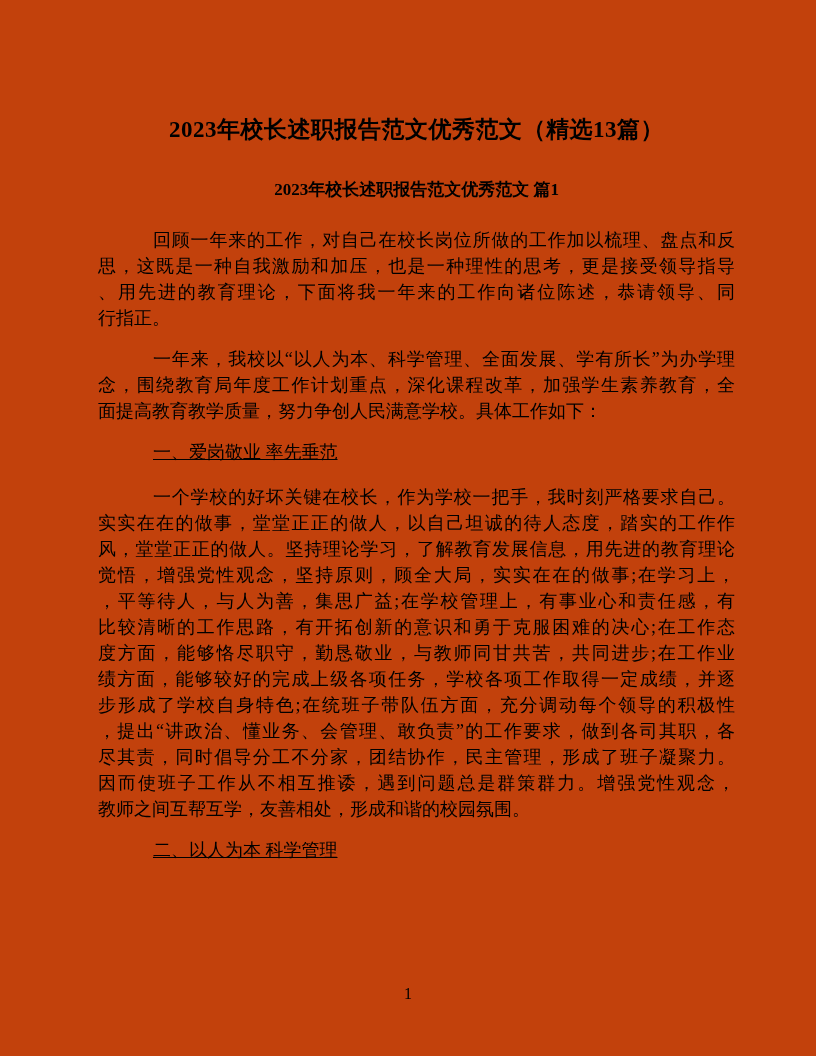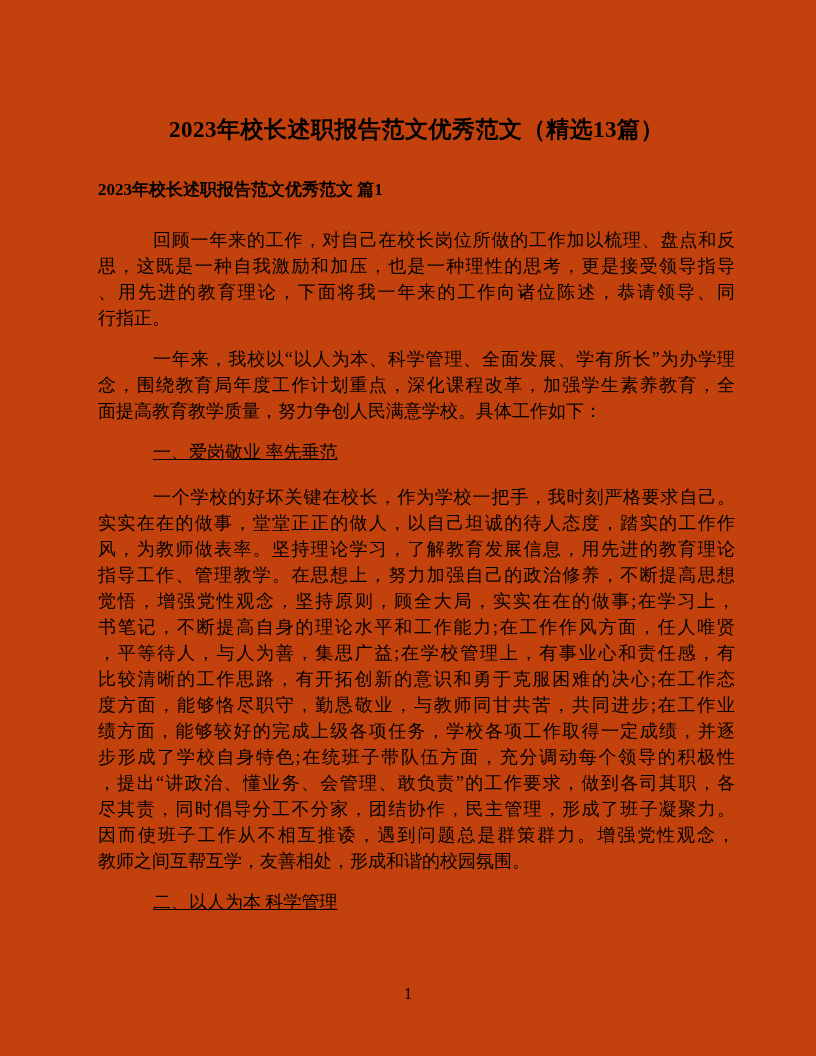--- a/index.html
+++ b/index.html
@@ -30,21 +30,21 @@
     line-height: 36px;
     font-weight: bold;
     text-align: center;
     letter-spacing: 0.5px;
   }
   .section-heading {
     margin: 29px 0 0 0;
     font-size: 17px;
     line-height: 26px;
     font-weight: bold;
-    text-align: left;
+    text-align: center;
   }
   .doc-body {
     margin-top: 24px;
   }
   .para {
     margin: 0 0 15px 0;
   }
   .heading {
     margin: 2px 0 19px 0;
     text-decoration: underline;
@@ -92,24 +92,22 @@
           <div class="line first">一年来，我校以“以人为本、科学管理、全面发展、学有所长”为办学理</div>
           <div class="line">念，围绕教育局年度工作计划重点，深化课程改革，加强学生素养教育，全</div>
           <div class="line last">面提高教育教学质量，努力争创人民满意学校。具体工作如下：</div>
         </div>
         <div class="heading">
           <div class="line first last">一、爱岗敬业 率先垂范</div>
         </div>
         <div class="para">
           <div class="line first">一个学校的好坏关键在校长，作为学校一把手，我时刻严格要求自己。</div>
           <div class="line">实实在在的做事，堂堂正正的做人，以自己坦诚的待人态度，踏实的工作作</div>
-          <div class="line">风，为教师做表率。坚持理论学习，了解教育发展信息，用先进的教育理论</div>
-          <div class="line">指导工作、管理教学。在思想上，努力加强自己的政治修养，不断提高思想</div>
+          <div class="line">风，堂堂正正的做人。坚持理论学习，了解教育发展信息，用先进的教育理论</div>
           <div class="line">觉悟，增强党性观念，坚持原则，顾全大局，实实在在的做事;在学习上，</div>
-          <div class="line">书笔记，不断提高自身的理论水平和工作能力;在工作作风方面，任人唯贤</div>
           <div class="line">，平等待人，与人为善，集思广益;在学校管理上，有事业心和责任感，有</div>
           <div class="line">比较清晰的工作思路，有开拓创新的意识和勇于克服困难的决心;在工作态</div>
           <div class="line">度方面，能够恪尽职守，勤恳敬业，与教师同甘共苦，共同进步;在工作业</div>
           <div class="line">绩方面，能够较好的完成上级各项任务，学校各项工作取得一定成绩，并逐</div>
           <div class="line">步形成了学校自身特色;在统班子带队伍方面，充分调动每个领导的积极性</div>
           <div class="line">，提出“讲政治、懂业务、会管理、敢负责”的工作要求，做到各司其职，各</div>
           <div class="line">尽其责，同时倡导分工不分家，团结协作，民主管理，形成了班子凝聚力。</div>
           <div class="line">因而使班子工作从不相互推诿，遇到问题总是群策群力。增强党性观念，</div>
           <div class="line last">教师之间互帮互学，友善相处，形成和谐的校园氛围。</div>
         </div>

